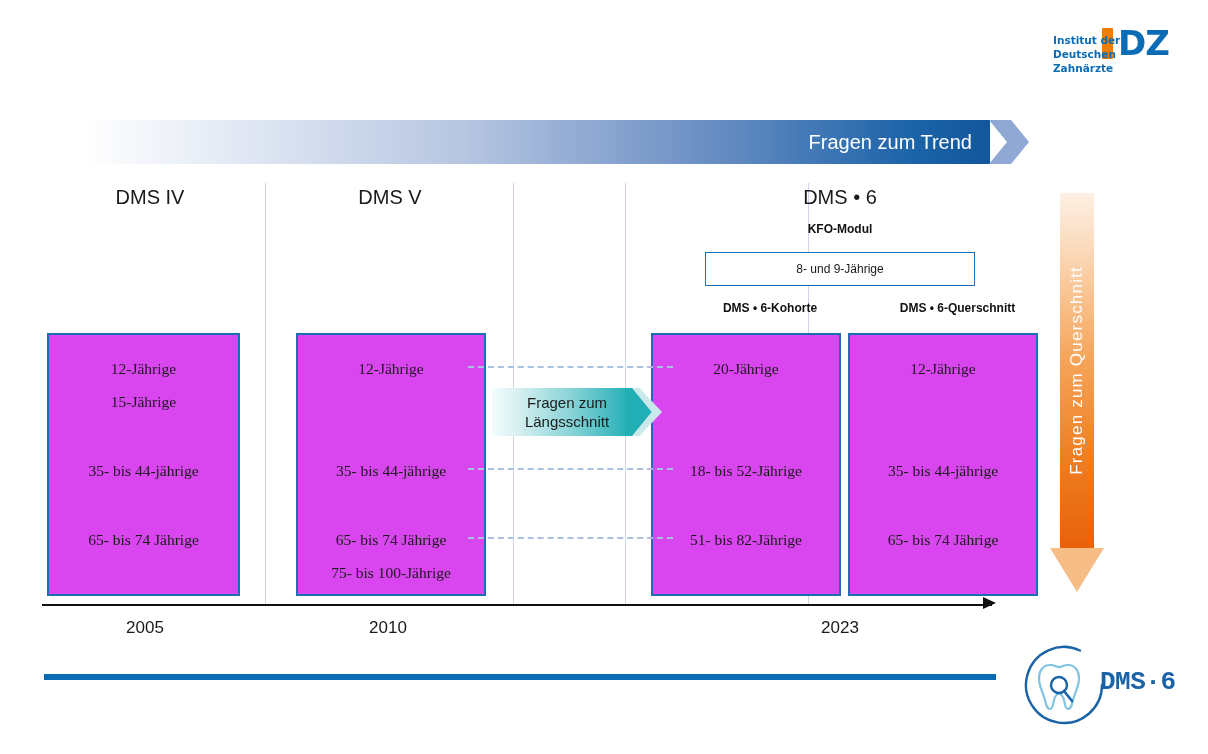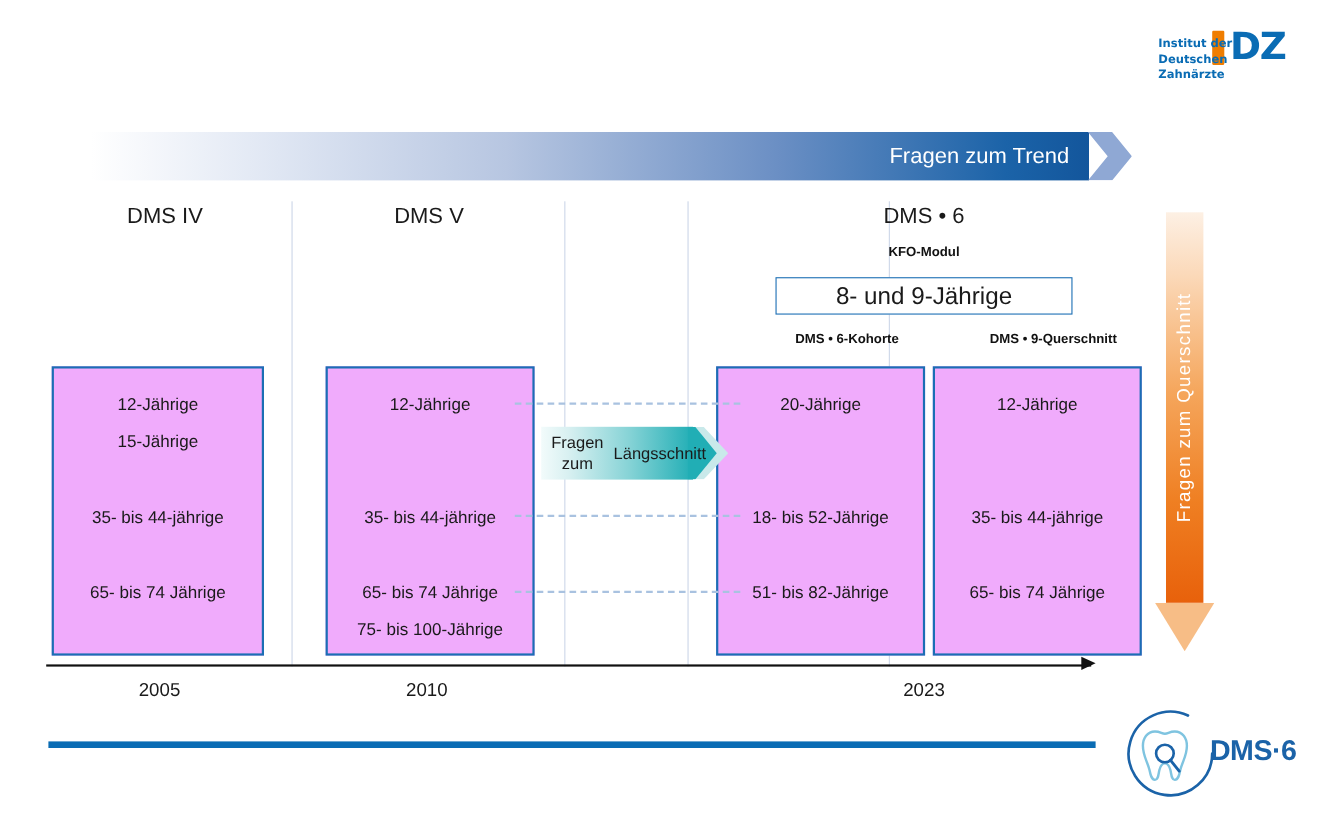--- a/index.html
+++ b/index.html
@@ -55,27 +55,28 @@
   .col-head{position:absolute;font-size:20px;color:#1a1a1a;text-align:center;}
 
   .sub-head{position:absolute;font-size:12px;font-weight:bold;color:#111;
             text-align:center;}
 
   
   .kfo-box{
     position:absolute;left:705px;top:252px;width:270px;height:34px;
     border:1.6px solid #1b6eb4;background:#fff;
     display:flex;align-items:center;justify-content:center;
-    font-size:22px;color:#1a1a1a;box-sizing:border-box;
+    font-size:12px;color:#1a1a1a;box-sizing:border-box;
   }
 
   
   .cbox{
-    position:absolute;border:2px solid #1b6eb4;background:#f0abfc;
+    position:absolute;border:2px solid #1b6eb4;background:#d946ef;
     box-sizing:border-box;
+    font-family:Liberation Serif, serif;
   }
   .cbox .row{
     position:absolute;left:0;width:100%;text-align:center;
     font-size:15.5px;color:#1a1a1a;white-space:nowrap;
   }
 
   
   .dash{
     position:absolute;height:0;border-top:2px dashed #a9c2e0;
   }
@@ -90,21 +91,21 @@
     background:#c9e9ea;
     clip-path:polygon(0 0,30% 0,100% 50%,30% 100%,0 100%);
   }
   .long-arrow-tip2{
     position:absolute;left:625px;top:388px;width:28px;height:48px;
     background:#21aeb5;
     clip-path:polygon(0 0,25% 0,95% 50%,25% 100%,0 100%);
   }
   .long-label{
     position:absolute;left:492px;top:388px;width:150px;height:48px;
-    display:flex;flex-direction:row;align-items:center;justify-content:center;
+    display:flex;flex-direction:column;align-items:center;justify-content:center;
     font-size:15px;line-height:19px;color:#1a1a1a;text-align:center;
   }
 
   
   .q-arrow-body{
     position:absolute;left:1060px;top:193px;width:34px;height:355px;
     background:linear-gradient(to bottom,#fdf0e4 0%,#fbd9b9 16%,#f5a65c 46%,#ef7f22 74%,#e8610b 100%);
   }
   .q-arrow-head{
     position:absolute;left:1050px;top:548px;width:54px;height:44px;
@@ -126,21 +127,21 @@
            border-top:6px solid transparent;border-bottom:6px solid transparent;
            border-left:13px solid #111;}
   .tl-year{position:absolute;font-size:17px;color:#1a1a1a;text-align:center;top:618px;}
 
   
   .bottom-rule{position:absolute;left:44px;top:674px;width:952px;height:6px;background:#0a6cb4;}
 
   
   .dms6-logo{position:absolute;left:1016px;top:645px;width:170px;height:80px;}
   .dms6-text{position:absolute;left:84px;top:22px;font-size:26px;font-weight:bold;
-             color:#1b63a8;font-family:Liberation Sans, sans-serif;
+             color:#1b63a8;font-family:Liberation Mono, monospace;
              letter-spacing:-0.5px;}
 </style>
 </head>
 <body>
 
 <div class="slide">
 
 
   <div class="idz-logo">
     <div class="idz-mark">
@@ -165,21 +166,21 @@
   <div class="col-head" style="left:300px;top:186px;width:180px;">DMS V</div>
   <div class="col-head" style="left:60px;top:186px;width:180px;">DMS IV</div>
   <div class="col-head" style="left:750px;top:186px;width:180px;">DMS • 6</div>
 
   <div class="sub-head" style="left:750px;top:222px;width:180px;">KFO-Modul</div>
   <div class="kfo-box">
     <span>8- und 9-Jährige</span>
   </div>
 
   <div class="sub-head" style="left:655px;top:301px;width:230px;">DMS • 6-Kohorte</div>
-  <div class="sub-head" style="left:825px;top:301px;width:265px;">DMS • 9-Querschnitt</div>
+  <div class="sub-head" style="left:825px;top:301px;width:265px;">DMS • 6-Querschnitt</div>
 
   <div class="cbox" style="left:47px;top:333px;width:193px;height:263px;">
     <div class="row" style="top:25px;">12-Jährige</div>
     <div class="row" style="top:58px;">15-Jährige</div>
     <div class="row" style="top:127px;">35- bis 44-jährige</div>
     <div class="row" style="top:196px;">65- bis 74 Jährige</div>
   </div>
 
   <div class="cbox" style="left:296px;top:333px;width:190px;height:263px;">
     <div class="row" style="top:25px;">12-Jährige</div>

